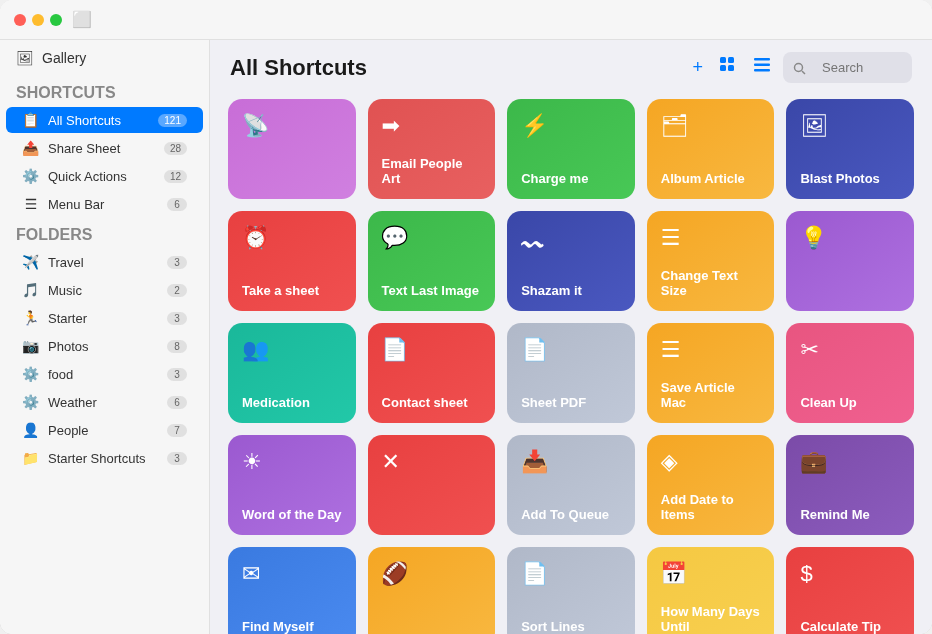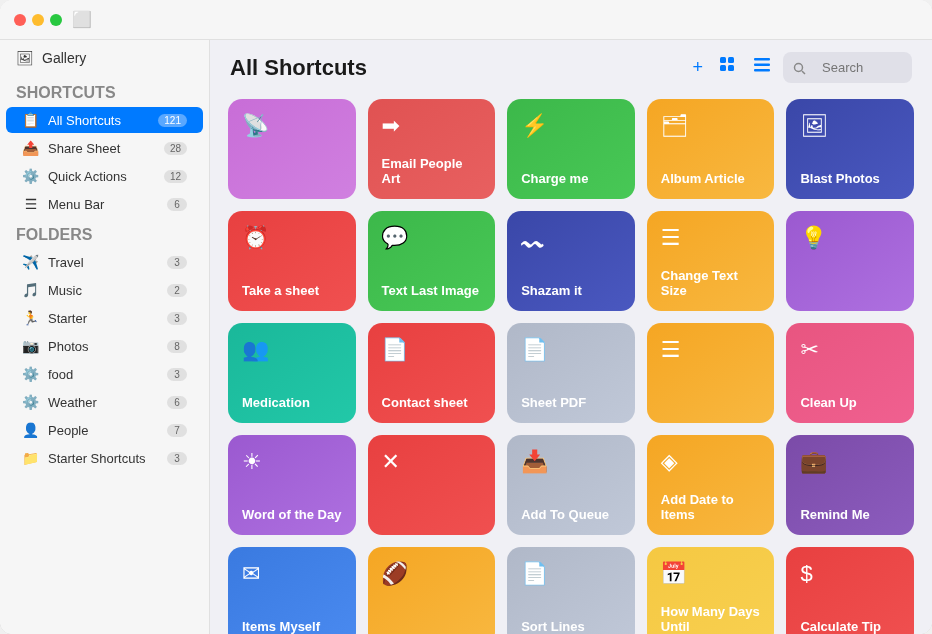--- a/index.html
+++ b/index.html
@@ -353,20 +353,21 @@
       <div class="shortcut-card" style="background: linear-gradient(145deg, #e84040, #f05050);">
         <div class="card-icon">📄</div>
         <div class="card-label">Contact sheet</div>
       </div>
       <div class="shortcut-card" style="background: linear-gradient(145deg, #b0b8c8, #c0c8d8);">
         <div class="card-icon">📄</div>
         <div class="card-label">Sheet PDF</div>
       </div>
       <div class="shortcut-card" style="background: linear-gradient(145deg, #f5a623, #f8b840);">
         <div class="card-icon">☰</div>
+        <div class="card-label">Save Article Mac</div>
       </div>
       <div class="shortcut-card" style="background: linear-gradient(145deg, #e85580, #f06090);">
         <div class="card-icon">✂</div>
         <div class="card-label">Clean Up</div>
       </div>
 
       <div class="shortcut-card" style="background: linear-gradient(145deg, #9b59d0, #ae70e0);">
         <div class="card-icon">☀</div>
         <div class="card-label">Word of the Day</div>
       </div>
@@ -381,21 +382,21 @@
         <div class="card-icon">◈</div>
         <div class="card-label">Add Date to Items</div>
       </div>
       <div class="shortcut-card" style="background: linear-gradient(145deg, #7b4ba8, #8c5cbe);">
         <div class="card-icon">💼</div>
         <div class="card-label">Remind Me</div>
       </div>
 
       <div class="shortcut-card" style="background: linear-gradient(145deg, #3a7ae0, #4a8af0);">
         <div class="card-icon">✉</div>
-        <div class="card-label">Items Myself</div>
+        <div class="card-label">Find Myself</div>
       </div>
       <div class="shortcut-card" style="background: linear-gradient(145deg, #f5a623, #f8b840);">
         <div class="card-icon">🏈</div>
       </div>
       <div class="shortcut-card" style="background: linear-gradient(145deg, #b0b8c8, #c0c8d8);">
         <div class="card-icon">📄</div>
         <div class="card-label">Sort Lines</div>
       </div>
       <div class="shortcut-card" style="background: linear-gradient(145deg, #f5c842, #f8d050);">
         <div class="card-icon">📅</div>

